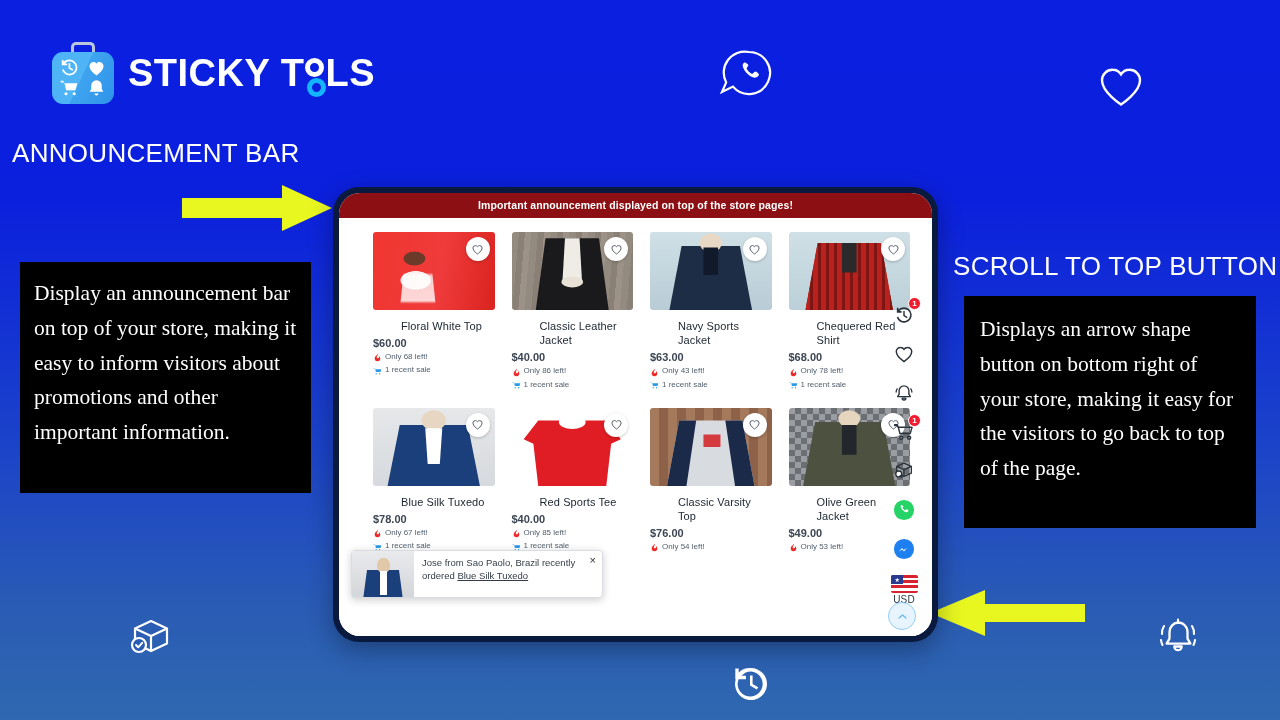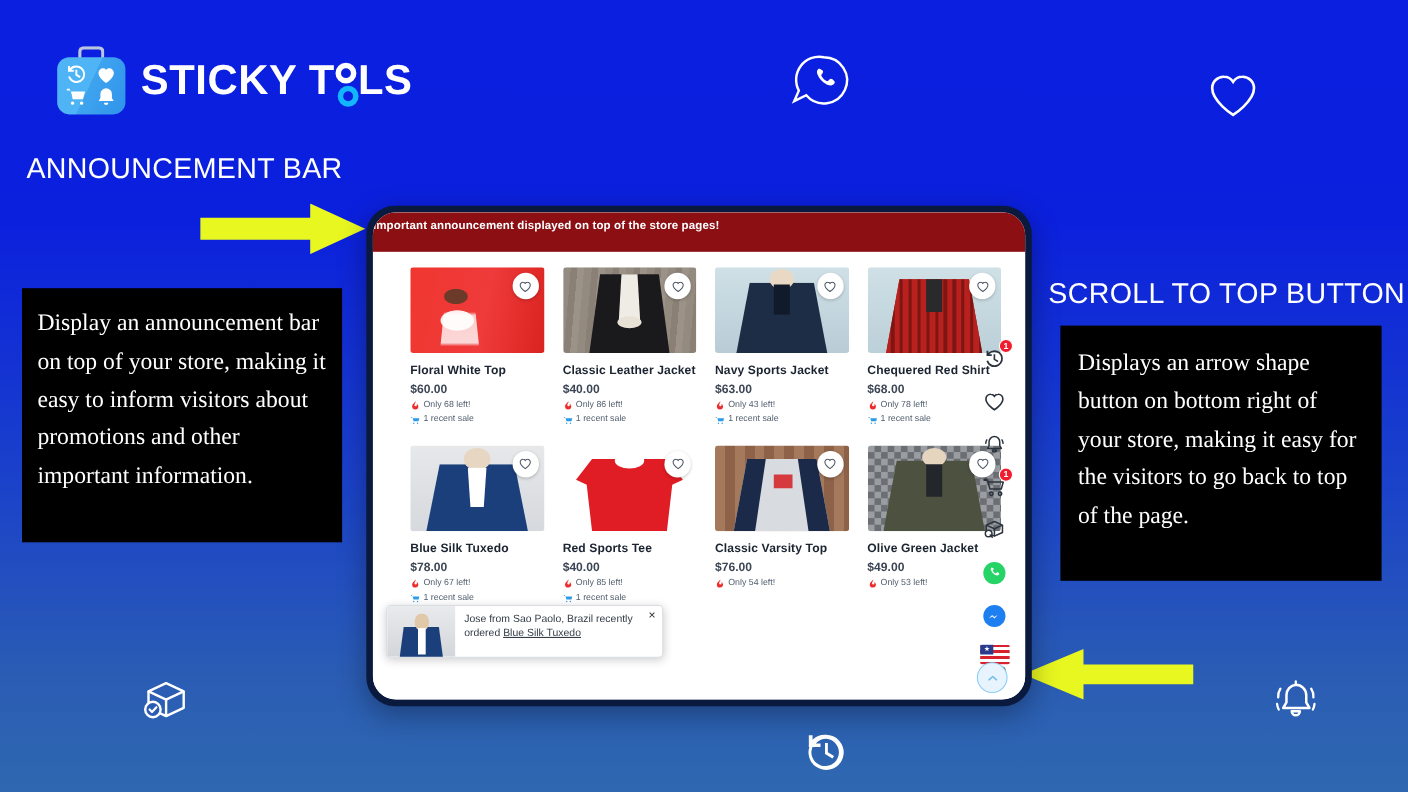--- a/index.html
+++ b/index.html
@@ -42,21 +42,21 @@
 
   
   .deco { position: absolute; opacity: 1; }
   .deco svg { display: block; }
 
   
   .callout-title {
     position: absolute; color: #ffffff; font-size: 26px; letter-spacing: 0.3px;
     font-family: "Liberation Sans", sans-serif; white-space: nowrap;
   }
-  #title-left  { left: 24px; top: 138px; }
+  #title-left  { left: 12px; top: 138px; }
   #title-right { left: 953px; top: 251px; }
 
   
   .desc-box {
     position: absolute; background: #000; color: #fff;
     font-family: "Liberation Serif", serif; font-size: 21.5px; line-height: 1.62;
     padding: 14px 14px 14px 14px;
   }
   #desc-left  { left: 20px;  top: 262px; width: 291px; height: 231px; }
   #desc-right { left: 964px; top: 296px; width: 292px; height: 232px; padding: 16px 16px; }
@@ -73,44 +73,45 @@
     padding: 6px;
     box-shadow: 0 8px 26px rgba(0,0,0,.32);
   }
   #screen {
     width: 100%; height: 100%; background: #fff; border-radius: 21px; overflow: hidden;
     position: relative; display: flex; flex-direction: column;
   }
 
   
   #announcement {
-    background: #8b0f13; color: #fff; text-align: left;
+    background: #8b0f13; color: #fff; text-align: center;
     font-size: 10.5px; font-weight: 700; letter-spacing: .1px;
-    padding: 6px 0 18px; flex: 0 0 auto;
+    padding: 6px 0 7px; flex: 0 0 auto;
   }
 
   
   #store-body { flex: 1 1 auto; position: relative; background: #fff; overflow: hidden; }
   #product-grid {
     display: grid; grid-template-columns: repeat(4, 1fr);
     gap: 18px 17px; padding: 14px 22px 0 34px;
   }
   .product { position: relative; }
   .p-img {
     position: relative; width: 100%; height: 78px; border-radius: 3px; overflow: hidden;
   }
   .p-wish {
     position: absolute; right: 5px; top: 5px; width: 24px; height: 24px;
     background: #fff; border-radius: 50%; display: flex; align-items: center; justify-content: center;
     box-shadow: 0 1px 3px rgba(0,0,0,.22);
   }
   .p-wish svg { width: 13px; height: 13px; }
   .p-title {
-    margin-top: 9px; font-size: 11px; font-weight: 700; color: #1b2430; line-height: 1.28;
+    margin-top: 9px; font-size: 11px; font-weight: 400; color: #1b2430; line-height: 1.28;
     letter-spacing: .1px;
+    margin-left: 28px;
   }
   .p-price { margin-top: 4px; font-size: 11px; font-weight: 700; color: #3c4654; }
   .p-meta { margin-top: 3px; font-size: 8px; color: #53606f; display: flex; align-items: flex-end; gap: 3px; line-height: 1.3; }
   .p-meta svg { width: 9px; height: 9px; flex: 0 0 auto; }
 
   
   .art { position: absolute; inset: 0; }
 
   
   #sticky-bar {

